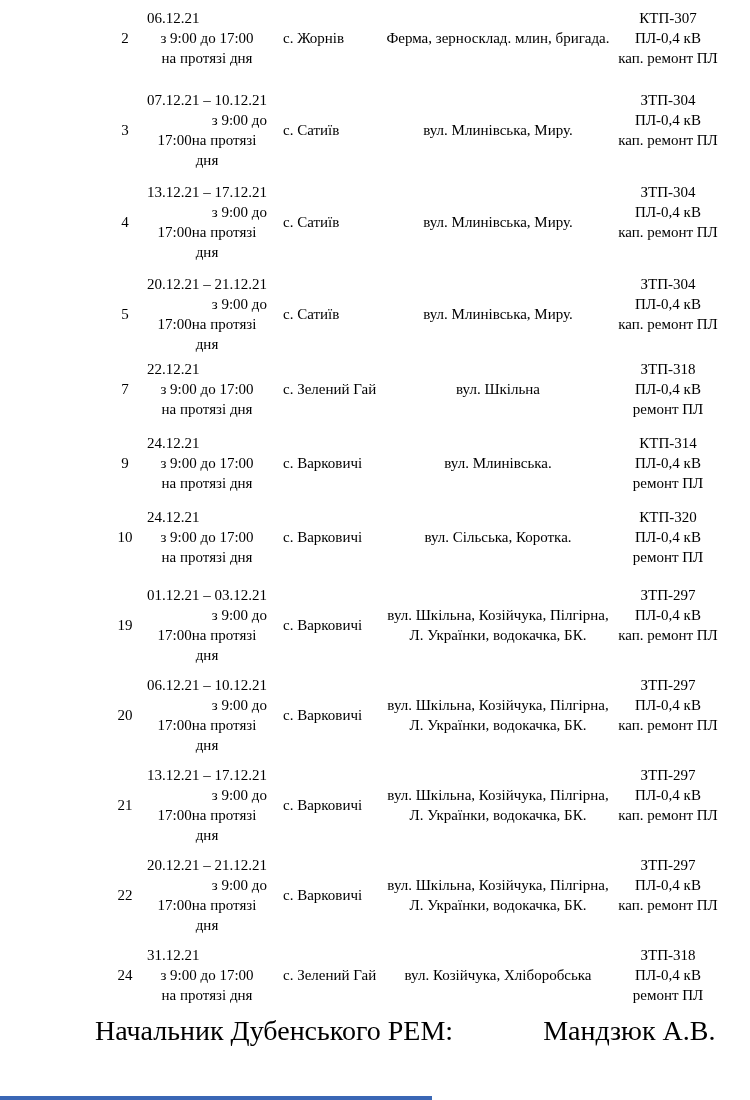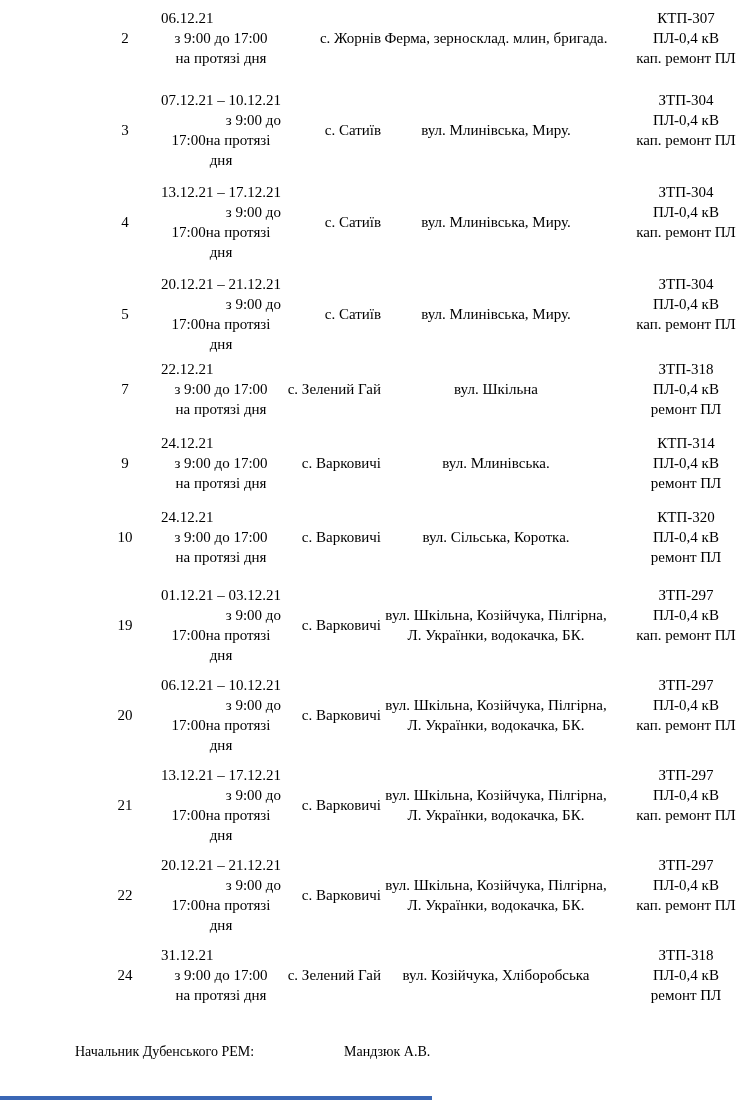--- a/index.html
+++ b/index.html
@@ -8,33 +8,33 @@
     background: #ffffff;
     font-family: "Liberation Serif", serif;
     color: #000000;
     overflow: hidden;
   }
   .page { position: relative; width: 750px; height: 1100px; background: #ffffff; }
   .table { padding-top: 7px; padding-left: 105px; }
   .row { display: flex; align-items: center; }
   .cell { font-size: 15px; line-height: 20px; }
   .c-num  { width: 40px; text-align: center; }
-  .c-date { width: 120px; margin-left: 16px; align-self: flex-start; padding-top: 1px; }
-  .c-village { width: 100px; margin-left: 0; text-align: right; white-space: nowrap; }
+  .c-date { width: 120px; margin-left: 2px; align-self: flex-start; padding-top: 1px; }
+  .c-village { width: 100px; margin-left: 16px; text-align: left; white-space: nowrap; }
   .c-location { width: 230px; text-align: center; }
-  .c-station { width: 110px; text-align: center; align-self: flex-start; padding-top: 1px; margin-left: 20px; }
+  .c-station { width: 110px; text-align: center; align-self: flex-start; padding-top: 1px; }
   .line { white-space: nowrap; }
   .a-l { text-align: left; }
   .a-c { text-align: center; }
   .a-r { text-align: right; }
   .a-j { display: flex; justify-content: center; white-space: nowrap; }
   .footer {
-    margin-top: 33px;
-    padding-left: 75px;
-    font-size: 14px;
+    margin-top: 12px;
+    padding-left: 95px;
+    font-size: 28px;
     line-height: 26px;
     display: flex;
     white-space: nowrap;
   }
   .footer .name { margin-left: 90px; text-align: right; }
   .accent-bar {
     position: absolute;
     left: 0; bottom: 0;
     width: 432px; height: 4px;
   }

